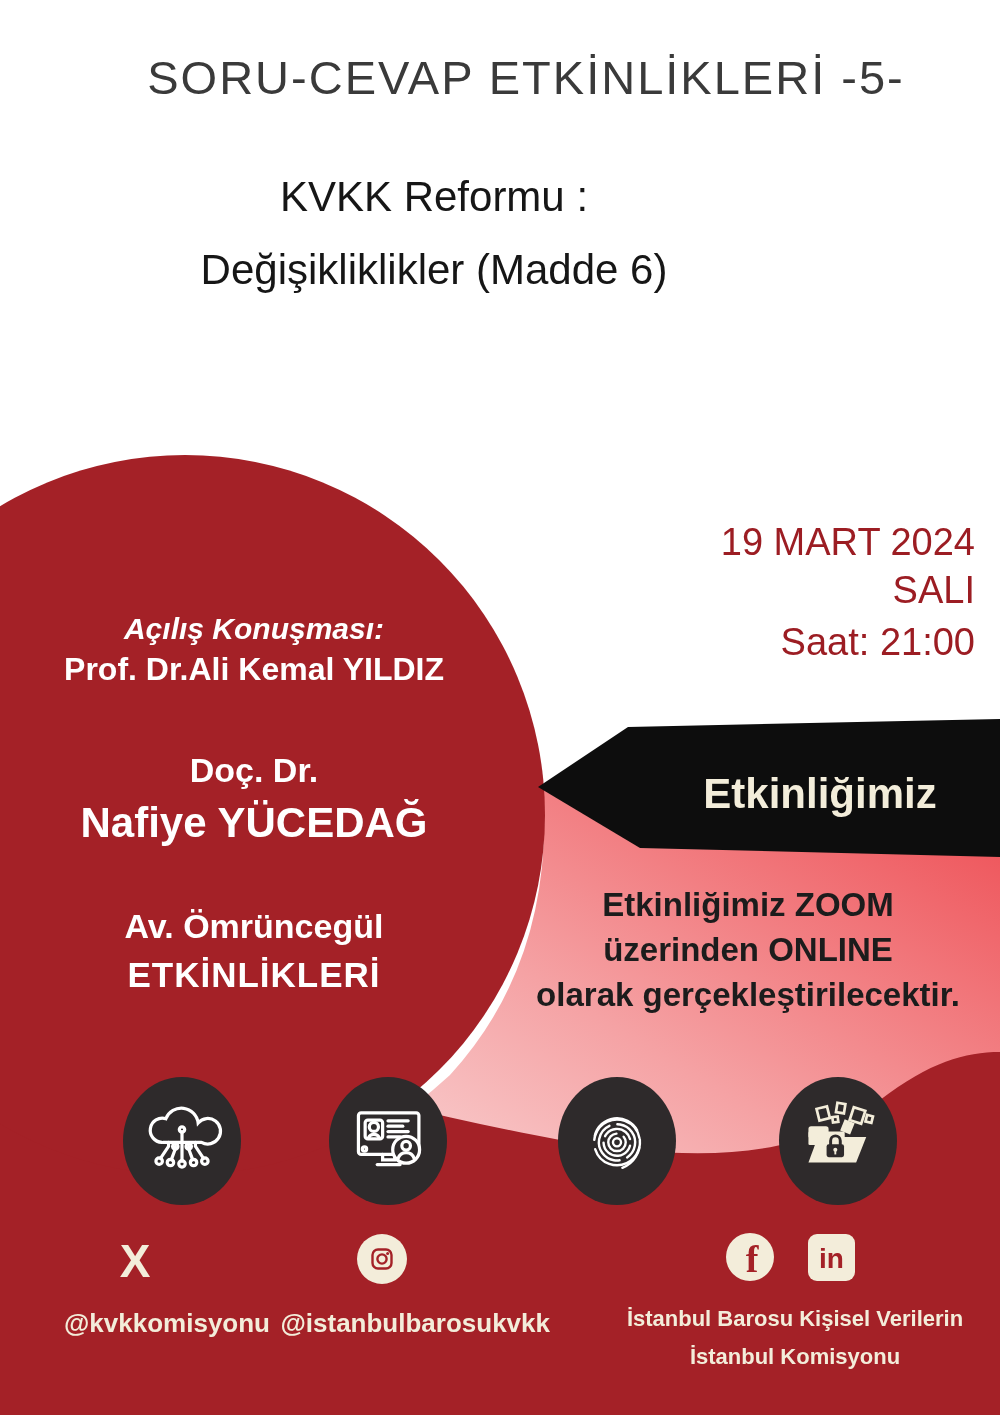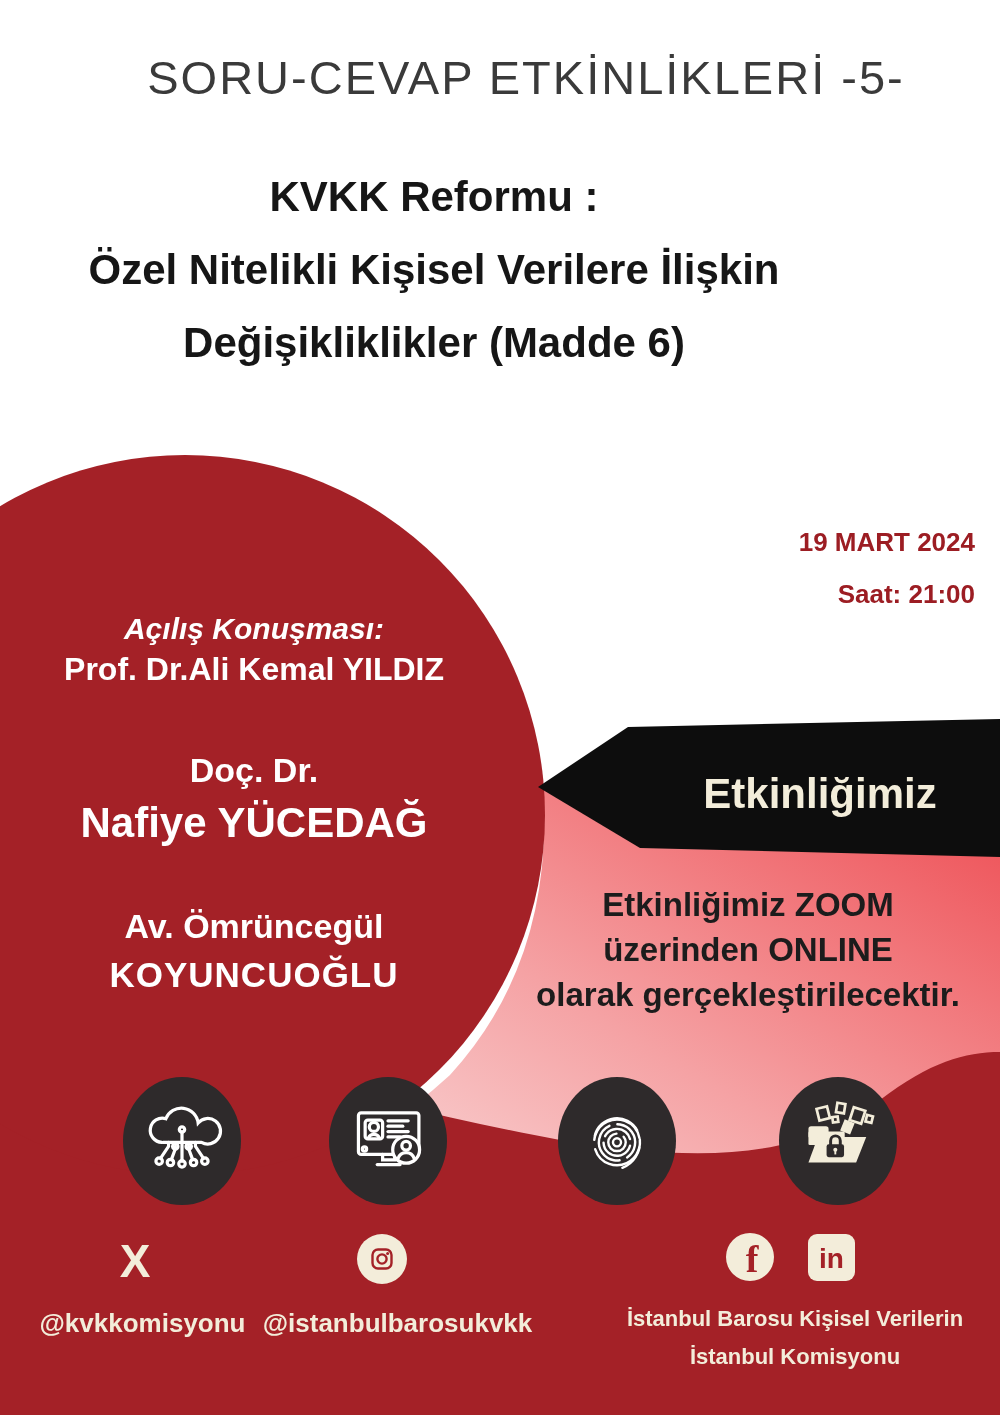--- a/index.html
+++ b/index.html
@@ -16,25 +16,25 @@
   .abs{position:absolute}
   .nowrap{white-space:nowrap}
   #bg{position:absolute;left:0;top:0;width:1000px;height:1415px}
 
   .series-title{
     left:0;top:50px;width:1000px;text-align:center;
     font-size:47px;font-weight:400;letter-spacing:2px;color:#3a3a3a;margin-left:26px;
   }
   .main-title{
     left:0;top:160px;width:868px;text-align:center;
-    font-size:42px;font-weight:bold;color:var(--title-black);line-height:73px;
+    font-size:42px;font-weight:normal;color:var(--title-black);line-height:73px;
   }
   .date-block{
     right:25px;top:518px;text-align:right;color:var(--maroon-text);
-    font-size:26px;font-weight:bold;line-height:48px;
+    font-size:38px;font-weight:normal;line-height:48px;
   }
   .date-block .time{margin-top:4px}
   .speakers{left:8px;width:492px;text-align:center;color:#ffffff}
   .opening-label{top:612px;font-size:30px;font-weight:bold;font-style:italic}
   .opening-speaker{top:651px;font-size:32px;font-weight:bold}
   .spk-title2{top:751px;font-size:34px;font-weight:bold}
   .spk-name2{top:799px;font-size:42px;font-weight:bold}
   .spk-title3{top:907px;font-size:34px;font-weight:bold}
   .spk-name3{top:955px;font-size:35px;font-weight:bold;letter-spacing:1px}
   .banner-label{
@@ -45,21 +45,21 @@
     left:492px;top:882px;width:512px;text-align:center;
     font-size:33px;font-weight:bold;line-height:45px;color:var(--note-black);
   }
   .icon-circle{
     width:118px;height:128px;border-radius:50%;background:var(--icon-circle);
     top:1077px;display:flex;align-items:center;justify-content:center;
   }
   .icon-circle svg{width:86px;height:86px}
   .x-logo{left:100px;top:1234px;width:70px;text-align:center;
     font-size:46px;font-weight:bold;color:var(--cream)}
-  .handle{color:var(--cream);font-size:26px;font-weight:bold;text-align:center}
+  .handle{color:var(--cream);font-size:26px;font-weight:bold;text-align:right}
   .handle1{left:15px;top:1308px;width:255px}
   .handle2{left:245px;top:1308px;width:305px}
   .org-line{left:590px;width:410px;text-align:center;color:var(--cream);
     font-size:22px;font-weight:bold}
   .org1{top:1306px}.org2{top:1344px}
 </style>
 </head>
 <body>
 
 <svg id="bg" viewBox="0 0 1000 1415" aria-hidden="true">
@@ -73,35 +73,35 @@
   <path fill="url(#pinkGrad)" d="M 543 786 Q 555 960 450 1075 Q 380 1140 300 1160 Q 420 1245 600 1245 Q 820 1238 1000 1080 L 1000 745 L 628 745 Z"></path>
   <path fill="var(--primary-red)" d="M 0 975 C 200 1060 400 1110 560 1140 C 700 1163 800 1160 880 1100 C 930 1062 965 1052 1000 1052 L 1000 1415 L 0 1415 Z"></path>
   <circle fill="var(--primary-red)" cx="185" cy="815" r="360"></circle>
   <path fill="var(--banner-black)" d="M 628 727 L 1000 719 L 1000 857 L 640 848 L 538 787 Z"></path>
 </svg>
 
 <div class="abs series-title nowrap">SORU-CEVAP ETKİNLİKLERİ -5-</div>
 
 <div class="abs main-title">
   <div class="nowrap">KVKK Reformu :</div>
-  <div class="nowrap">Özel Nitelikli Kişisel Verilere İlişkin</div>
   <div class="nowrap">Değişikliklikler (Madde 6)</div>
 </div>
 
 <div class="abs date-block">
   <div class="nowrap">19 MART 2024</div>
+  <div class="nowrap">SALI</div>
   <div class="nowrap time">Saat: 21:00</div>
 </div>
 
 <div class="abs speakers opening-label nowrap">Açılış Konuşması:</div>
 <div class="abs speakers opening-speaker nowrap">Prof. Dr.Ali Kemal YILDIZ</div>
 <div class="abs speakers spk-title2 nowrap">Doç. Dr.</div>
 <div class="abs speakers spk-name2 nowrap">Nafiye YÜCEDAĞ</div>
 <div class="abs speakers spk-title3 nowrap">Av. Ömrüncegül</div>
-<div class="abs speakers spk-name3 nowrap">KOYUNCUOĞLU</div>
+<div class="abs speakers spk-name3 nowrap">ETKİNLİKLERİ</div>
 
 <div class="abs banner-label nowrap">Etkinliğimiz</div>
 
 <div class="abs online-note">
   <div class="nowrap">Etkinliğimiz ZOOM</div>
   <div class="nowrap">üzerinden ONLINE</div>
   <div class="nowrap">olarak gerçekleştirilecektir.</div>
 </div>
 
 <div class="abs icon-circle" style="left:123px">

